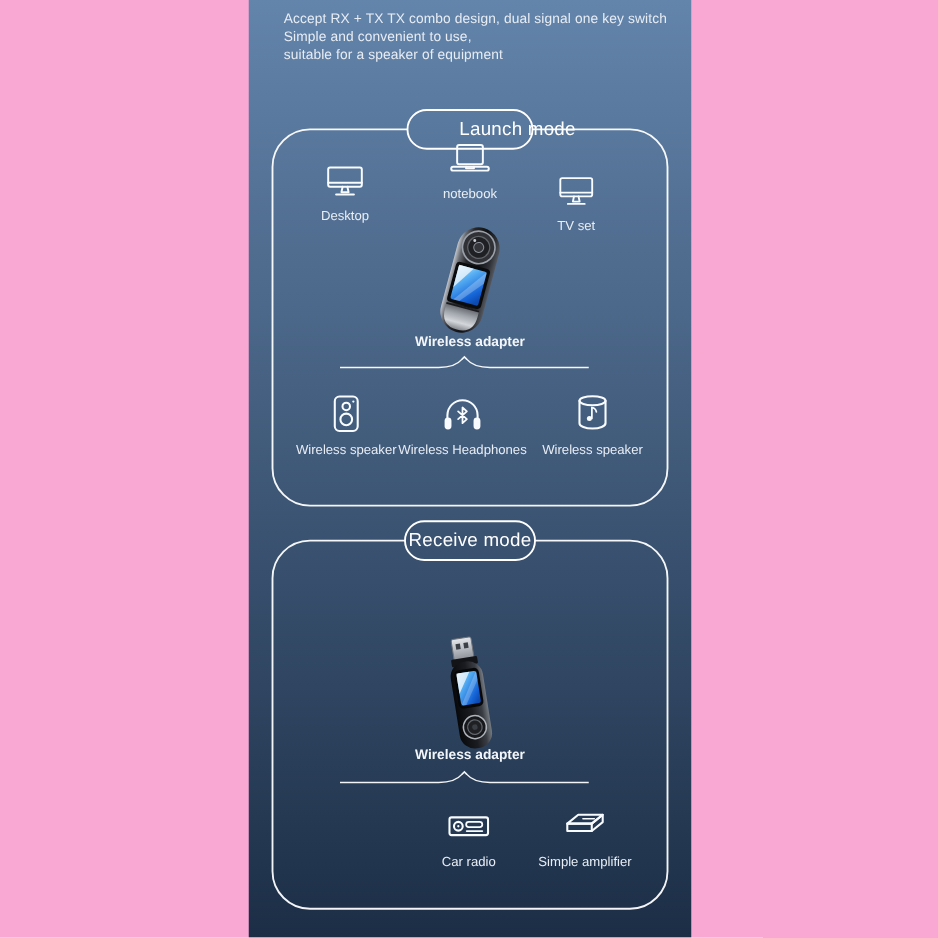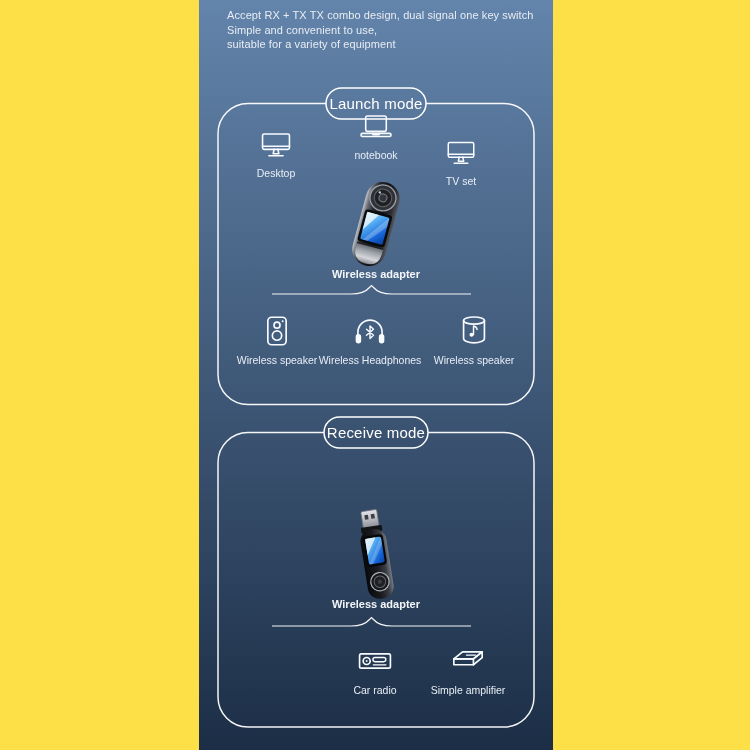--- a/index.html
+++ b/index.html
@@ -1,20 +1,20 @@
 <!DOCTYPE html>
 <html><head>
 <meta charset="utf-8">
 <style>
   html,body{margin:0;padding:0;}
   body{
     width:750px;height:750px;overflow:hidden;background:#ffffff;
     font-family:"Liberation Sans",sans-serif;
   }
-  #stage{position:relative;width:750px;height:750px;background:#fde047;}
+  #stage{position:relative;width:750px;height:750px;background:#f9a8d4;}
   #content{
     position:absolute;left:199px;top:0;width:354px;height:750px;
     background:linear-gradient(180deg,#6384ab 0%,#1c2e46 100%);
   }
   .deco{position:absolute;left:0;top:0;display:block;}
   .hdr{
     position:absolute;left:28px;top:8px;width:310px;
     font-size:11px;line-height:14.5px;color:#e8edf4;letter-spacing:.1px;
   }
   .pill-label{
@@ -36,39 +36,39 @@
 </style>
 </head>
 <body>
 
 <div id="stage">
   <div id="content">
 
     <div class="hdr">
       <div>Accept RX + TX TX combo design, dual signal one key switch</div>
       <div>Simple and convenient to use,</div>
-      <div>suitable for a variety of equipment</div>
+      <div>suitable for a speaker of equipment</div>
     </div>
 
     <svg class="deco" width="354" height="750" viewBox="0 0 354 750">
       <defs>
         <linearGradient id="bggrad" x1="0" y1="0" x2="0" y2="750" gradientUnits="userSpaceOnUse">
           <stop offset="0" stop-color="#6384ab"></stop>
           <stop offset="1" stop-color="#1c2e46"></stop>
         </linearGradient>
       </defs>
       <rect x="19" y="103.5" width="316" height="301" rx="30" fill="none" stroke="#ffffff" stroke-width="1.5" opacity="0.95"></rect>
       <rect x="127" y="88" width="100" height="31" rx="15.5" fill="url(#bggrad)" stroke="#ffffff" stroke-width="1.5"></rect>
       <path d="M73 294 H152 Q165 294 170.5 287.5 L172.5 285.5 L174.5 287.5 Q180 294 193 294 H272" fill="none" stroke="#ffffff" stroke-width="1.2" opacity="0.95"></path>
       <rect x="19" y="432.5" width="316" height="294.5" rx="30" fill="none" stroke="#ffffff" stroke-width="1.5" opacity="0.95"></rect>
       <rect x="125" y="417" width="104" height="31" rx="15.5" fill="url(#bggrad)" stroke="#ffffff" stroke-width="1.5"></rect>
       <path d="M73 626 H152 Q165 626 170.5 619.5 L172.5 617.5 L174.5 619.5 Q180 626 193 626 H272" fill="none" stroke="#ffffff" stroke-width="1.2" opacity="0.95"></path>
     </svg>
 
-    <div class="pill-label" style="left:127px;top:88px;width:100px;height:31px;">Launch mode</div>
+    <div class="pill-label" style="left:127px;top:88px;width:100px;height:31px;padding-left:38px;">Launch mode</div>
     <div class="pill-label" style="left:125px;top:417px;width:104px;height:31px;">Receive mode</div>
 
     <div class="item" style="left:7px;top:126px;">
       <div class="item-icon">
         <svg class="oicon" width="38" height="38" viewBox="0 0 48 48">
           <rect x="7" y="10" width="34" height="19.5" rx="2"></rect>
           <line x1="7" y1="25.5" x2="41" y2="25.5"></line>
           <path d="M21.6 29.5 L20.4 35 H27.6 L26.4 29.5"></path>
           <line x1="15" y1="37.5" x2="33" y2="37.5"></line>
         </svg>

